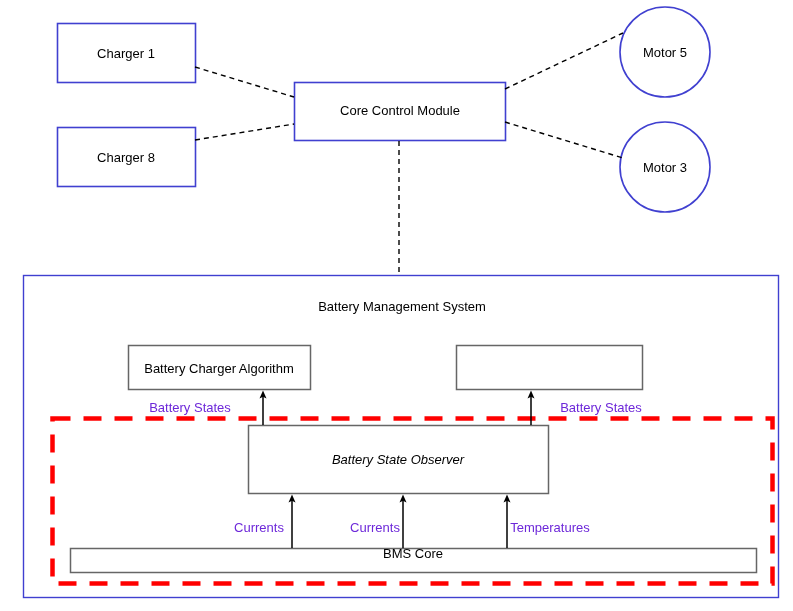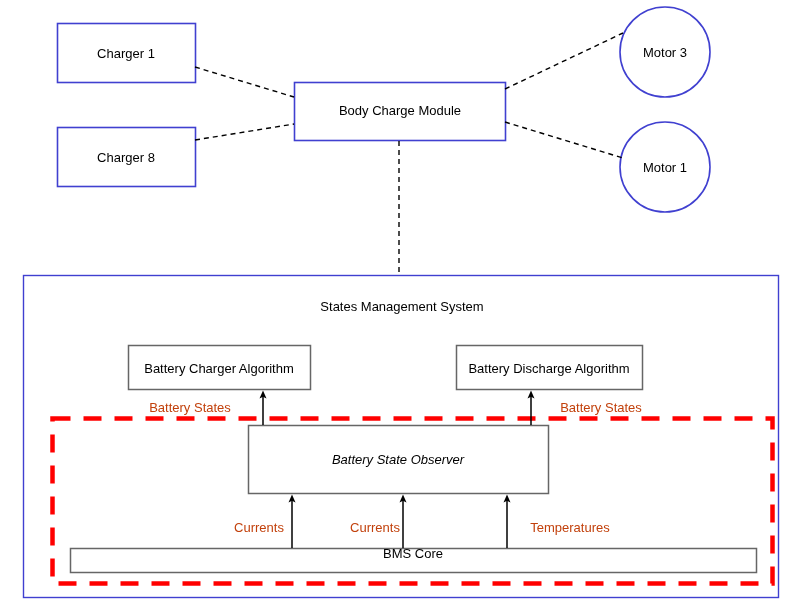--- a/index.html
+++ b/index.html
@@ -32,21 +32,21 @@
     text-align: center;
     white-space: nowrap;
     transform: translate(-50%, -50%);
     pointer-events: none;
     line-height: 1;
   }
   .edge-label {
     position: absolute;
     font-family: "Liberation Sans", sans-serif;
     font-size: 13px;
-    color: #c2410c;
+    color: #6d28d9;
     white-space: nowrap;
     transform: translate(-50%, -50%);
     line-height: 1;
   }
   .title-label {
     position: absolute;
     font-family: "Liberation Sans", sans-serif;
     font-size: 13px;
     color: #000000;
     white-space: nowrap;
@@ -92,39 +92,38 @@
 
     <line x1="292" y1="548" x2="292" y2="498" stroke="#000000" stroke-width="1.5" marker-end="url(#arrowhead)"></line>
     <line x1="403" y1="548" x2="403" y2="498" stroke="#000000" stroke-width="1.5" marker-end="url(#arrowhead)"></line>
     <line x1="507" y1="548" x2="507" y2="498" stroke="#000000" stroke-width="1.5" marker-end="url(#arrowhead)"></line>
   </svg>
 
   <div class="node-label" style="left:126px; top:53px;">Charger 1</div>
 
   <div class="node-label" style="left:126px; top:157px;">Charger 8</div>
 
-  <div class="node-label" style="left:400px; top:110px;">Body Charge Module</div>
+  <div class="node-label" style="left:400px; top:110px;">Core Control Module</div>
 
-  <div class="node-label" style="left:665px; top:52px;">Motor 3</div>
+  <div class="node-label" style="left:665px; top:52px;">Motor 5</div>
 
-  <div class="node-label" style="left:665px; top:167px;">Motor 1</div>
+  <div class="node-label" style="left:665px; top:167px;">Motor 3</div>
 
-  <div class="title-label" style="left:402px; top:306px;">States Management System</div>
+  <div class="title-label" style="left:402px; top:306px;">Battery Management System</div>
 
   <div class="node-label" style="left:219px; top:368px;">Battery Charger Algorithm</div>
 
-  <div class="node-label" style="left:549px; top:368px;">Battery Discharge Algorithm</div>
 
   <div class="node-label" style="left:398px; top:459px;font-style:italic;">Battery State Observer</div>
 
   <div class="node-label" style="left:413px; top:553px;">BMS Core</div>
 
   <div class="edge-label" style="left:190px; top:407px;">Battery States</div>
 
   <div class="edge-label" style="left:601px; top:407px;">Battery States</div>
 
   <div class="edge-label" style="left:259px; top:527px;">Currents</div>
 
   <div class="edge-label" style="left:375px; top:527px;">Currents</div>
 
-  <div class="edge-label" style="left:570px; top:527px;">Temperatures</div>
+  <div class="edge-label" style="left:550px; top:527px;">Temperatures</div>
 
 </div>
 
 </body></html>

